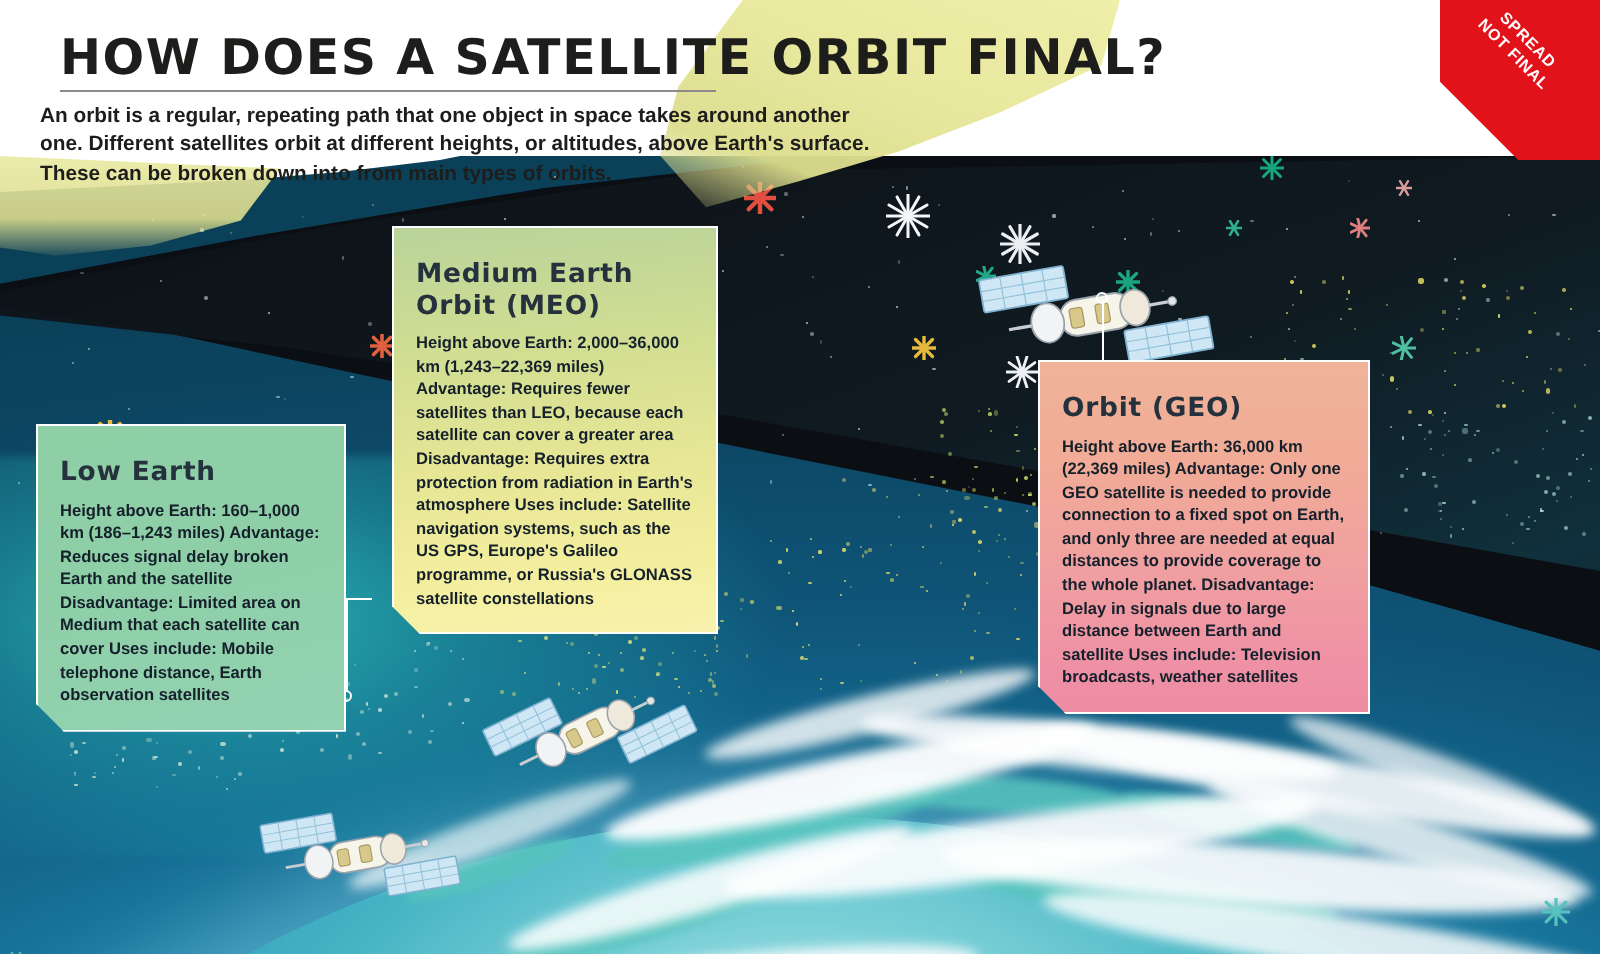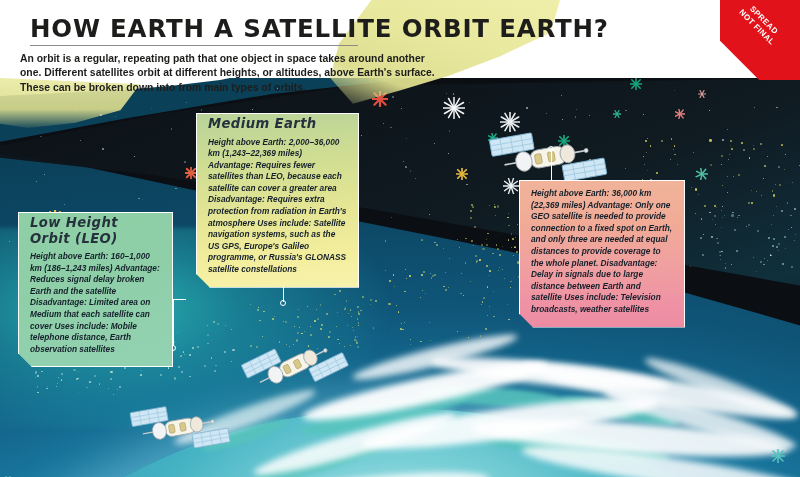--- a/index.html
+++ b/index.html
@@ -97,21 +97,21 @@
   }
   .banner .btxt{
     position:absolute;right:2px;top:14px;width:76px;
     transform:rotate(45deg);transform-origin:center;
     color:#fff;font-size:8px;font-weight:bold;line-height:10px;text-align:center;letter-spacing:.4px;
   }
 
   
   .box{
     position:absolute;border:1.4px solid #ffffff;box-sizing:border-box;
-    padding:2px 11px 11px 11px;color:#15202b;font-style:italic;
+    padding:16px 11px 11px 11px;color:#15202b;
   }
   .box .bt{
     font-size:13.2px;line-height:15.5px;font-weight:bold;letter-spacing:.4px;color:#25323d;
     font-family:"DejaVu Sans","Liberation Sans",sans-serif;margin-bottom:5px;
   }
   .box p{margin:0 0 0 0;font-size:8.3px;line-height:11.6px;font-weight:bold;}
   .box p b{font-weight:bold;}
   .box .notch{
     position:absolute;left:-1.4px;bottom:-1.4px;width:13px;height:13px;
     background:transparent;border-left:1.4px solid #fff;border-bottom:1.4px solid #fff;
@@ -1204,58 +1204,59 @@
   <div class="leaddot" style="left:170px;top:345px;"></div>
 
   <div class="lead" style="left:283px;top:273px;width:1.4px;height:29px;"></div>
   <div class="lead" style="left:277px;top:272px;width:13px;height:1.4px;"></div>
   <div class="leaddot" style="left:280px;top:300px;"></div>
 
   <div class="lead" style="left:551px;top:150px;width:1.4px;height:31px;"></div>
   <div class="leaddot" style="left:548px;top:146px;"></div>
 
   <div class="header">
-    <h1 class="title">HOW EARTH A SATELLITE ORBIT EARTH?</h1>
+    <h1 class="title">HOW DOES A SATELLITE ORBIT FINAL?</h1>
     <div class="rule"></div>
     <div class="intro">
       <span>An orbit is a regular, repeating path that one object in space takes around another one. Different satellites orbit at different heights, or altitudes, above Earth's surface. These can be broken down into </span><b>from main types of orbits.</b>
     </div>
   </div>
 
   <div class="banner">
     <div class="tri"></div>
     <div class="btxt">
       <div>SPREAD</div>
       <div>NOT FINAL</div>
     </div>
   </div>
 
   <div class="box" id="leo-box">
     <div class="bt">
-      <div>Low Height</div>
-      <div>Orbit (LEO)</div>
+      <div>Low Earth</div>
     </div>
     <div class="rows">
         <p><b>Height above Earth:</b><span> 160–1,000 km (186–1,243 miles) </span><b>Advantage:</b><span> Reduces signal delay broken Earth and the satellite </span><b>Disadvantage:</b><span> Limited area on Medium that each satellite can cover </span><b>Uses include:</b><span> Mobile telephone distance, Earth observation satellites </span></p>
       </div>
     <div class="notch"></div>
   </div>
 
   <div class="box" id="meo-box">
     <div class="bt">
       <div>Medium Earth</div>
+      <div>Orbit (MEO)</div>
     </div>
     <div class="rows">
         <p><b>Height above Earth:</b><span> 2,000–36,000 km (1,243–22,369 miles) </span><b>Advantage:</b><span> Requires fewer satellites than LEO, because each satellite can cover a greater area </span><b>Disadvantage:</b><span> Requires extra protection from radiation in Earth's atmosphere </span><b>Uses include:</b><span> Satellite navigation systems, such as the US GPS, Europe's Galileo programme, or Russia's GLONASS satellite constellations </span></p>
       </div>
     <div class="notch"></div>
   </div>
 
   <div class="box" id="geo-box">
     <div class="bt">
+      <div>Orbit (GEO)</div>
     </div>
     <div class="rows">
         <p><b>Height above Earth:</b><span> 36,000 km (22,369 miles) </span><b>Advantage:</b><span> Only one GEO satellite is needed to provide connection to a fixed spot on Earth, and only three are needed at equal distances to provide coverage to the whole planet. </span><b>Disadvantage:</b><span> Delay in signals due to large distance between Earth and satellite </span><b>Uses include:</b><span> Television broadcasts, weather satellites </span></p>
       </div>
     <div class="notch"></div>
   </div>
 
 </div>
 
 </body></html>

